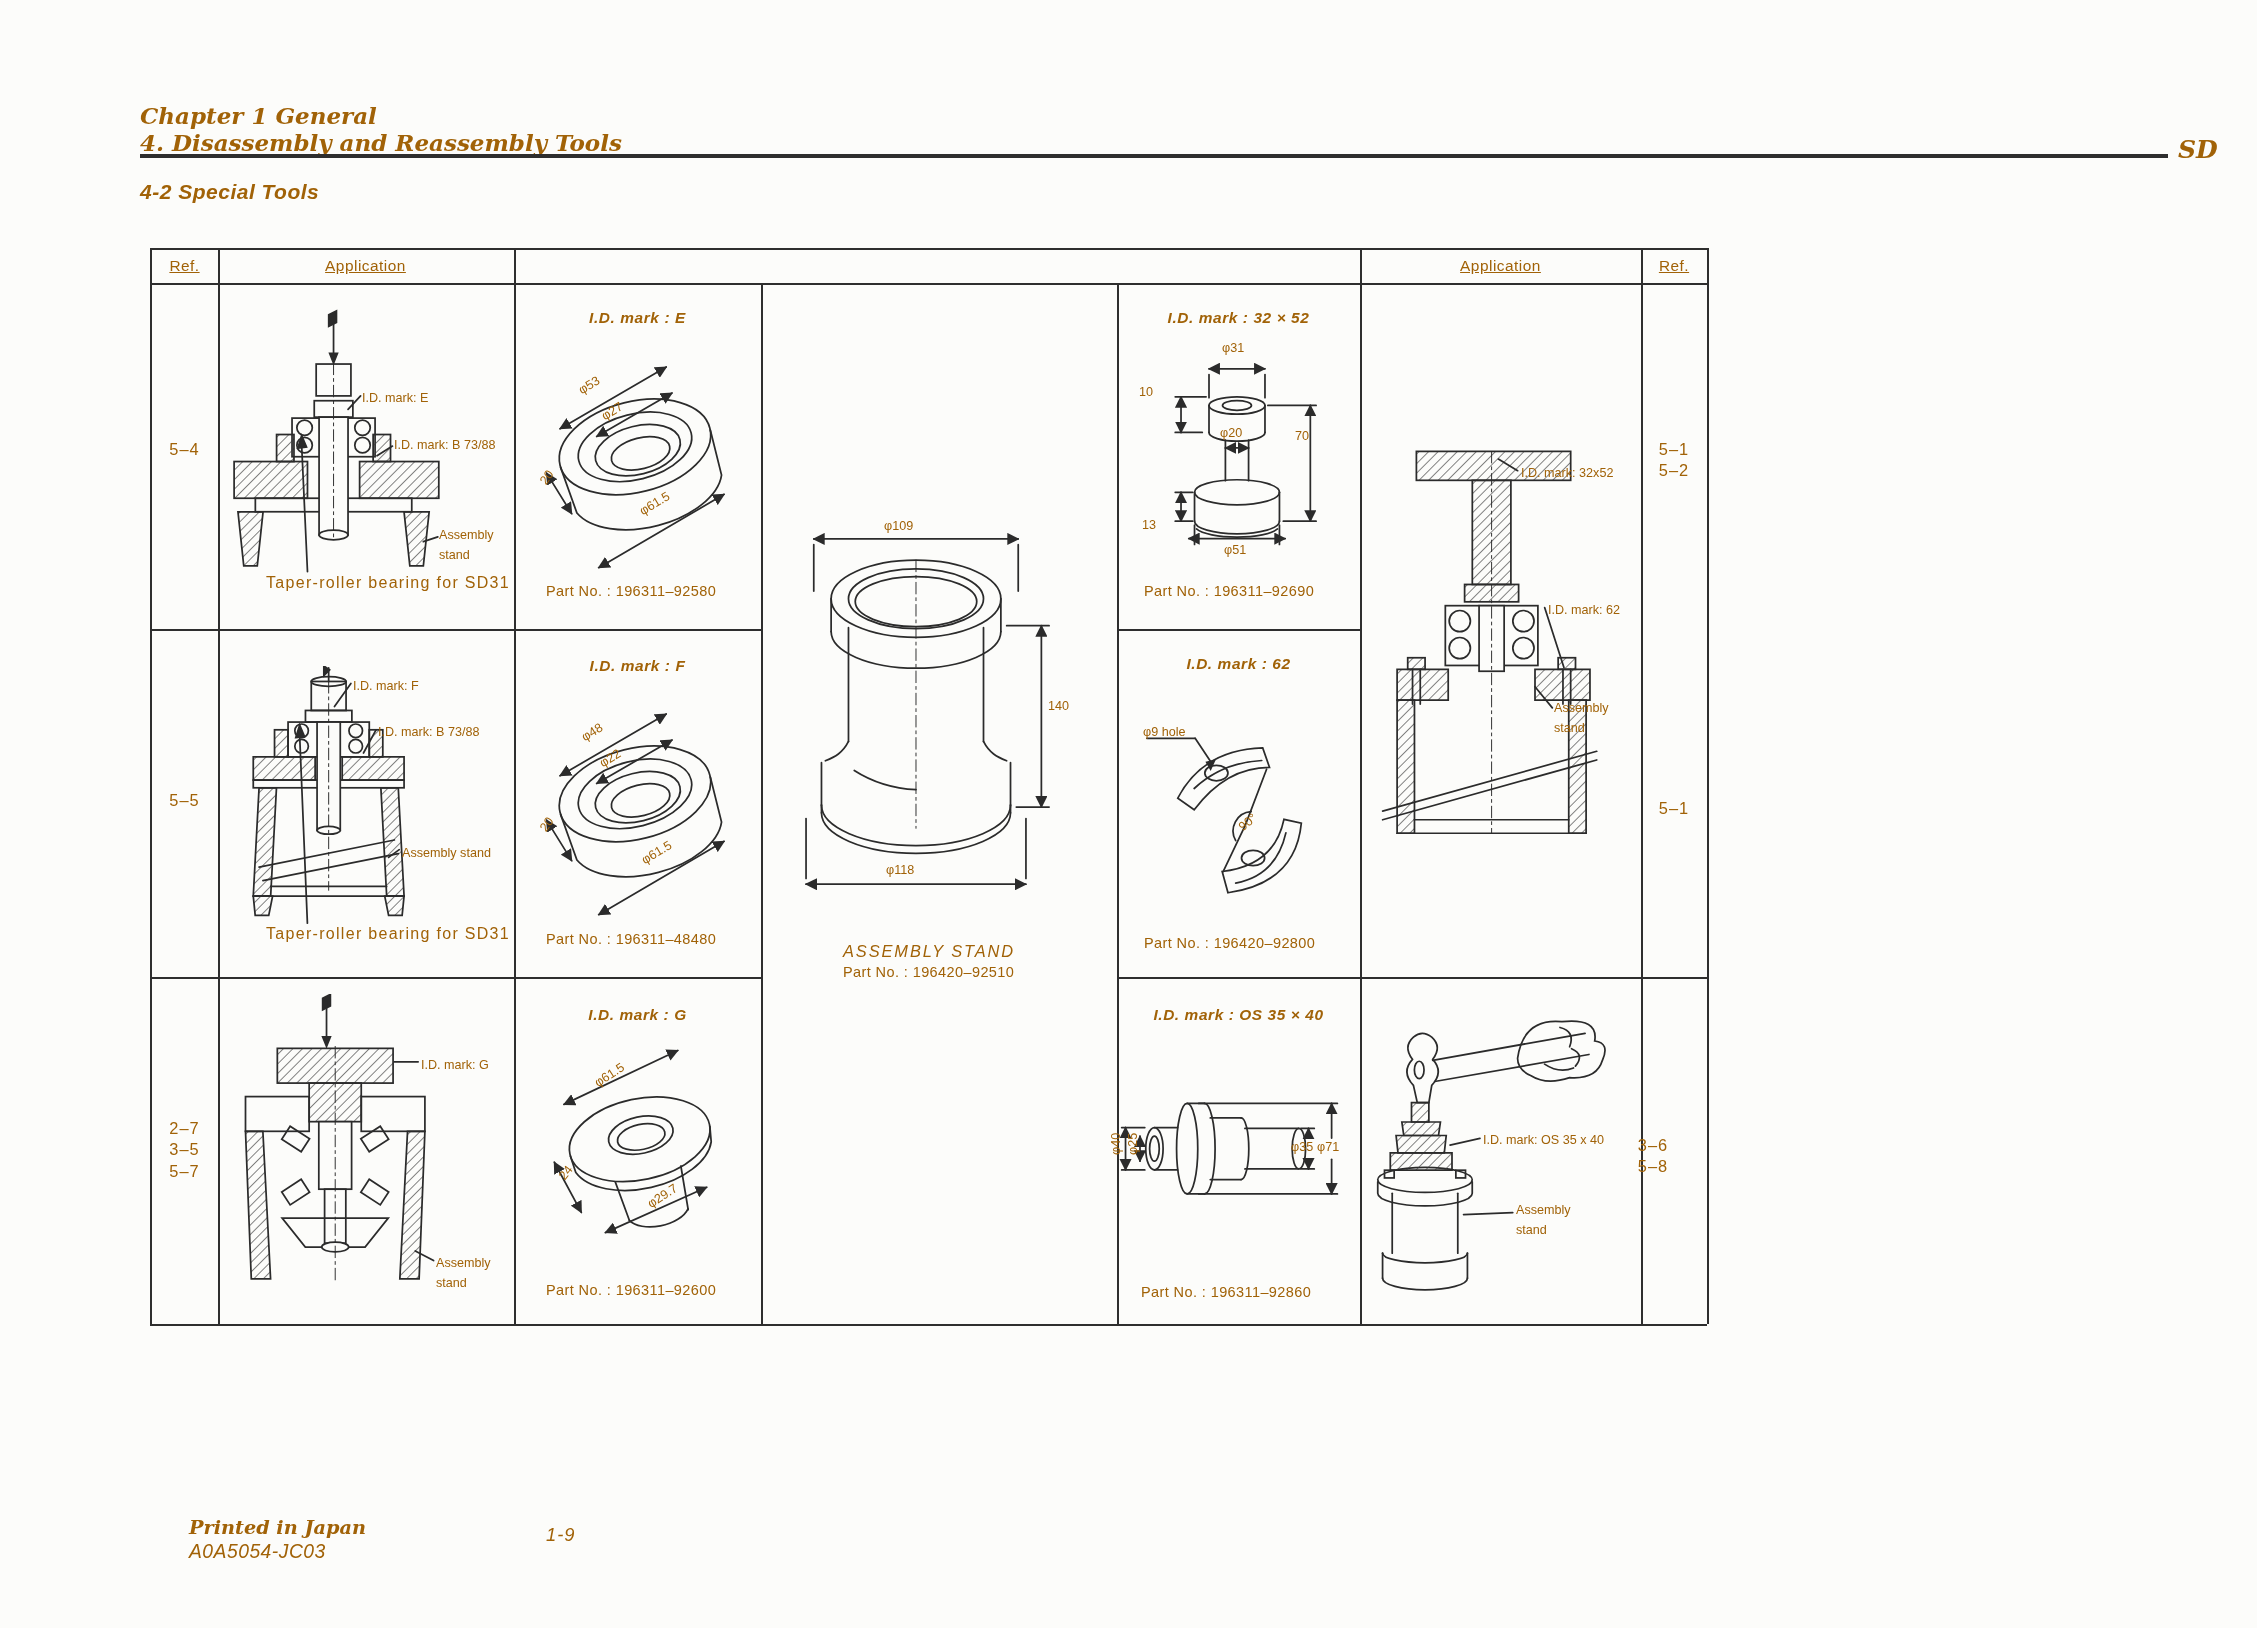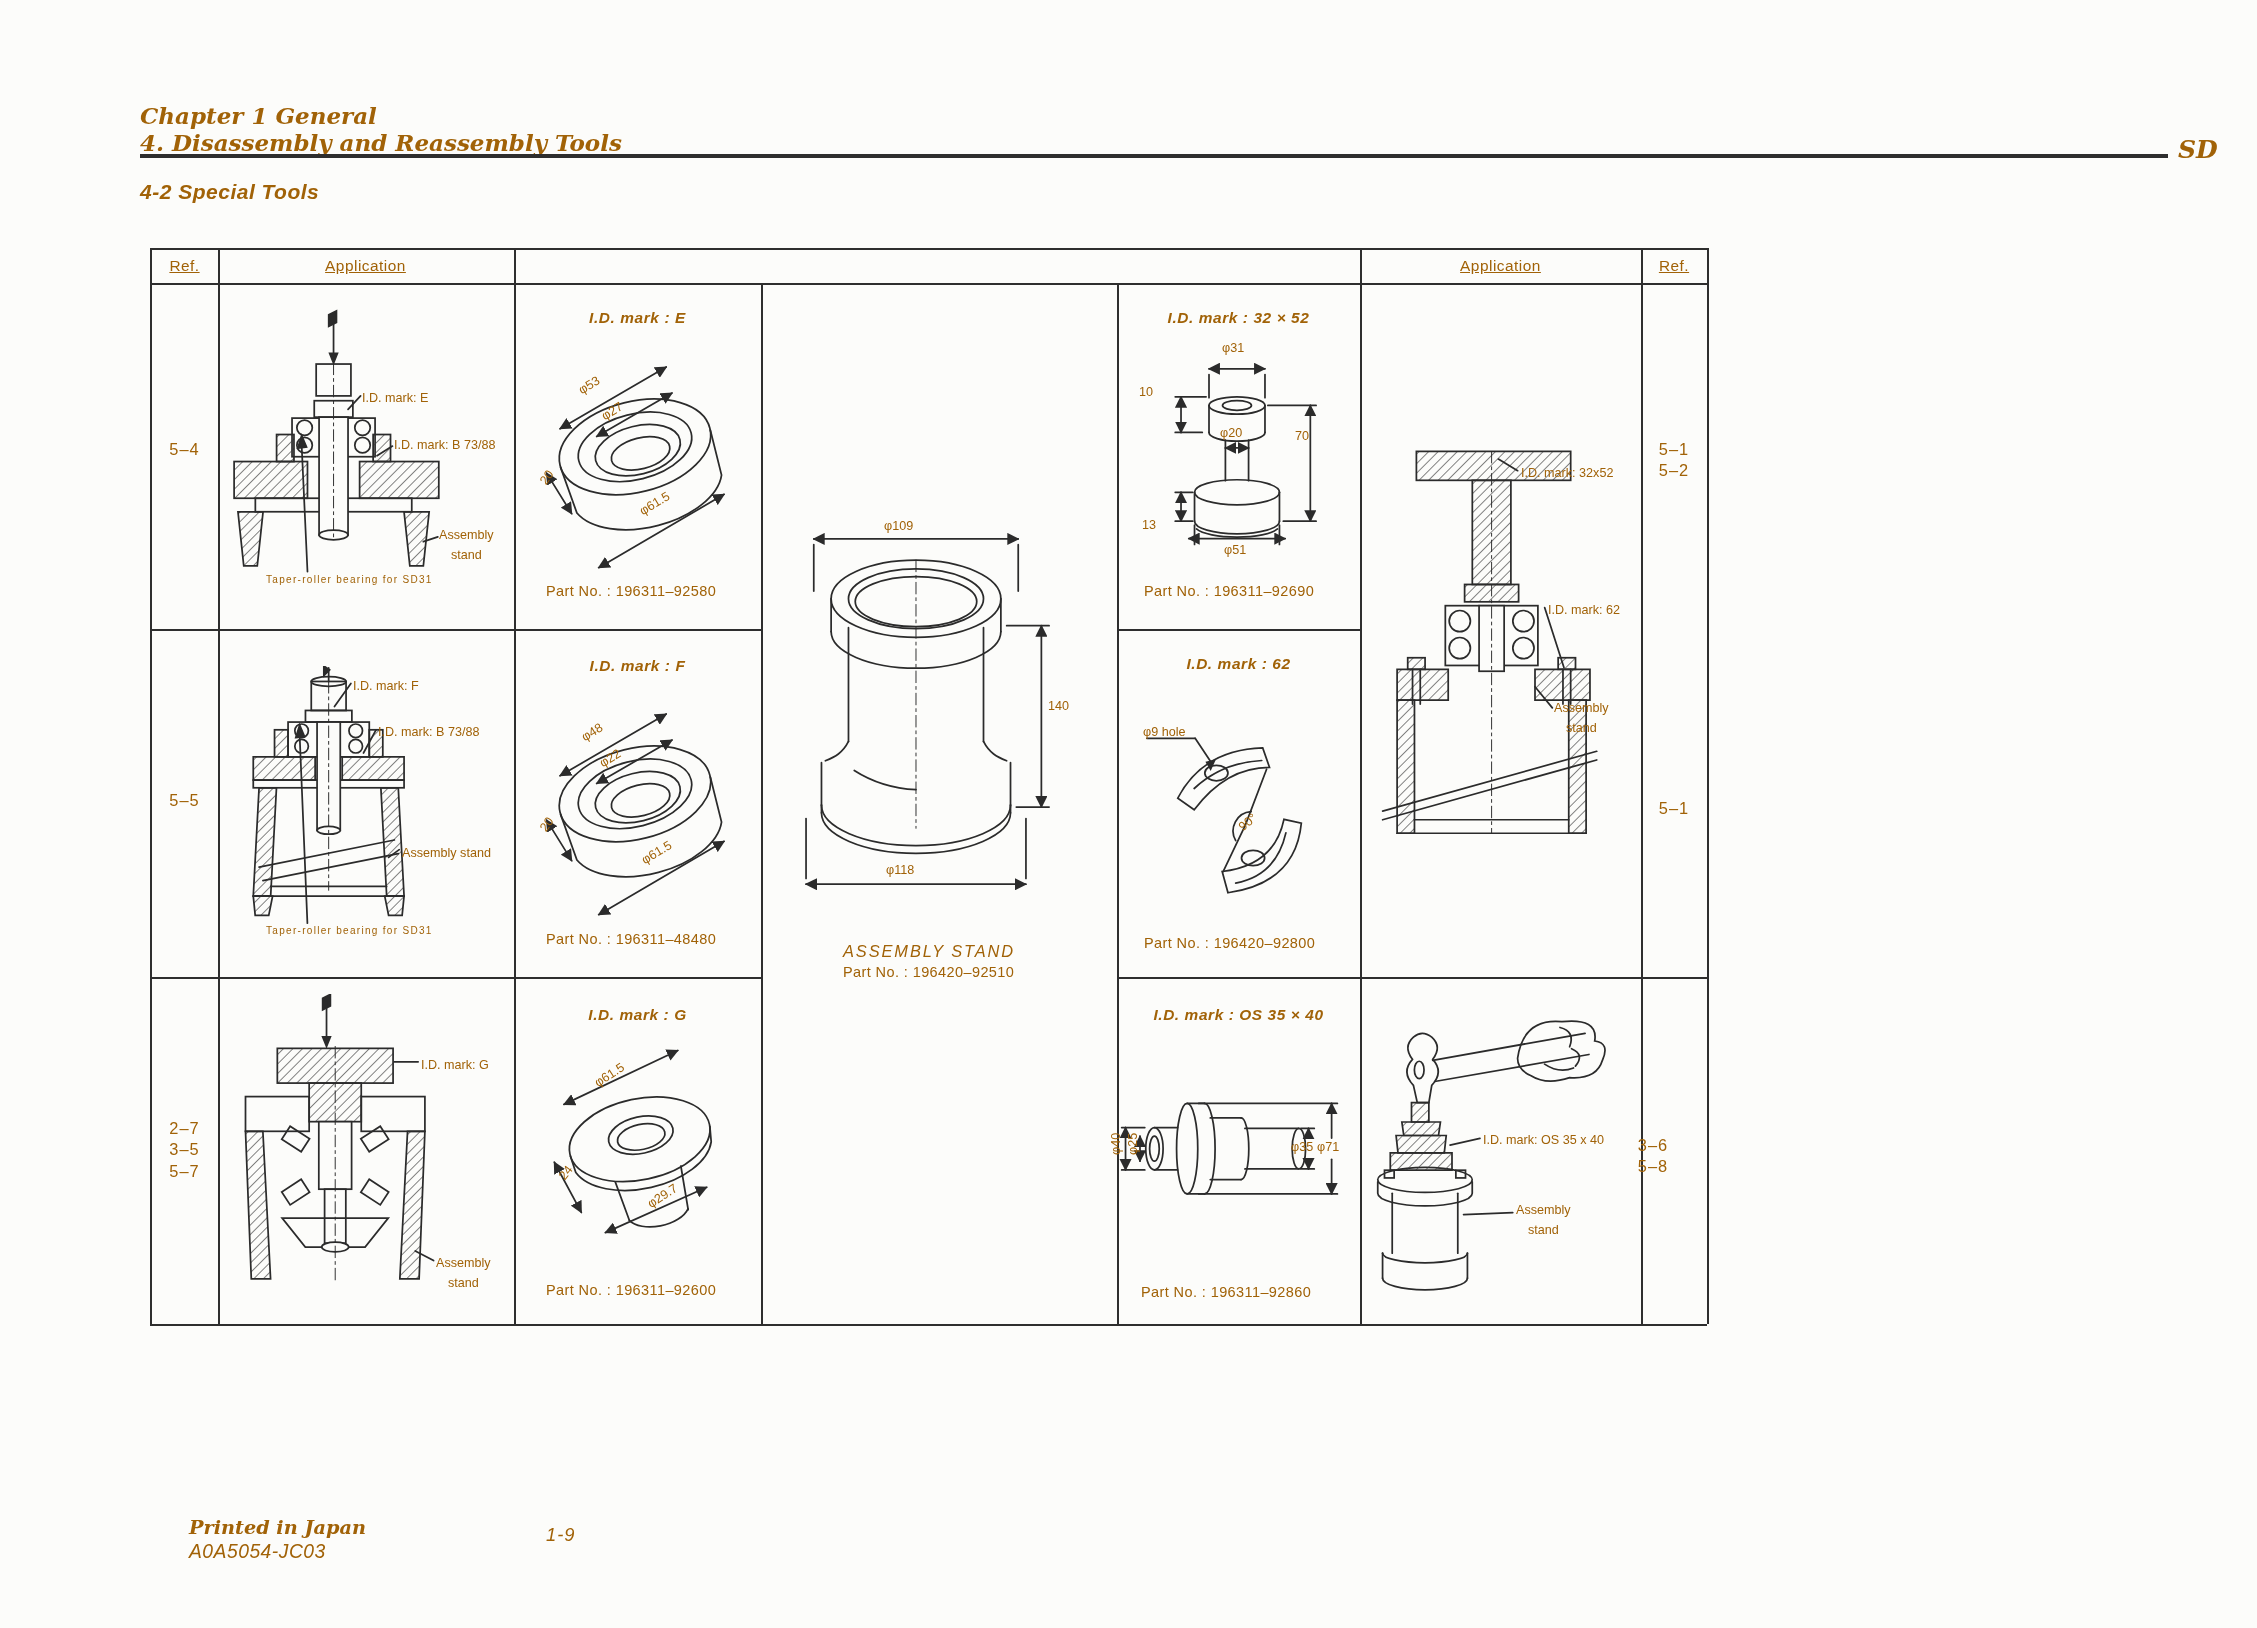--- a/index.html
+++ b/index.html
@@ -10,22 +10,22 @@
   .vline{position:absolute;background:#2e2e2e;width:1.9px;}
   .serifit{font-family:"DejaVu Serif",serif;font-style:italic;font-weight:bold;}
   .chapline{font-size:23px;line-height:27px;}
   .secttl{font-weight:bold;font-size:21px;letter-spacing:0.5px;}
   .thead{position:absolute;display:flex;align-items:center;justify-content:center;
          font-size:15.4px;letter-spacing:0.5px;text-decoration:underline;}
   .ref{position:absolute;font-size:16.4px;letter-spacing:1px;white-space:pre-line;
        line-height:1.3;text-align:center;}
   .ttl{position:absolute;font-size:15.4px;font-weight:bold;letter-spacing:0.6px;text-align:center;font-style:italic;}
   .pn{position:absolute;font-size:14.5px;letter-spacing:0.4px;}
-  .lbl{position:absolute;font-size:12.6px;white-space:pre-line;line-height:1.55;text-align:center;}
-  .cap{position:absolute;font-size:10px;letter-spacing:1.3px;}
+  .lbl{position:absolute;font-size:12.6px;white-space:pre-line;line-height:1.55;}
+  .cap{position:absolute;font-size:16px;letter-spacing:1.3px;}
   .dim{position:absolute;font-size:12.6px;transform-origin:0 0;}
   .big{font-size:16.4px;letter-spacing:1.9px;}
   svg.draw{position:absolute;stroke:#2b2b2b;stroke-width:1.8;fill:none;stroke-linecap:round;}
   .foot-it{font-family:"DejaVu Serif",serif;font-style:italic;font-weight:bold;font-size:19.3px;}
   .foot-code{font-size:19.3px;letter-spacing:0.5px;}
 </style>
 </head>
 <body>
 
 <div class="page">

